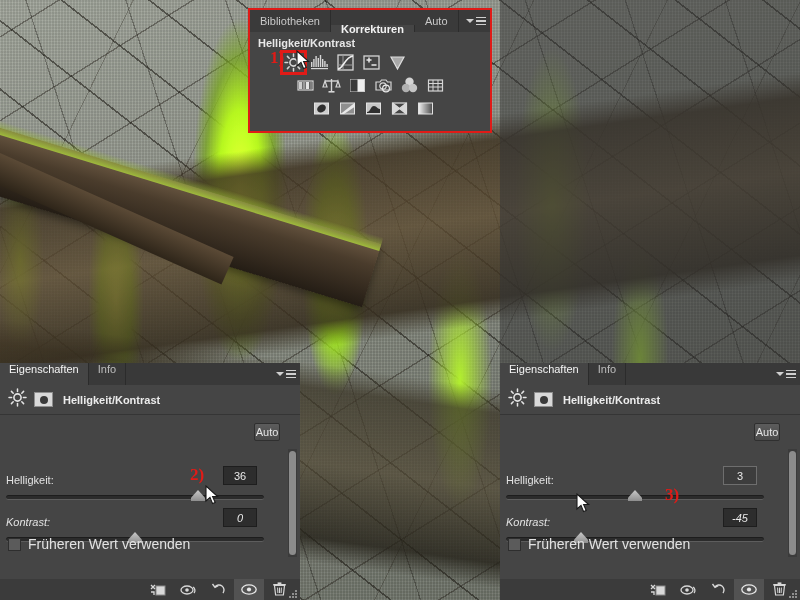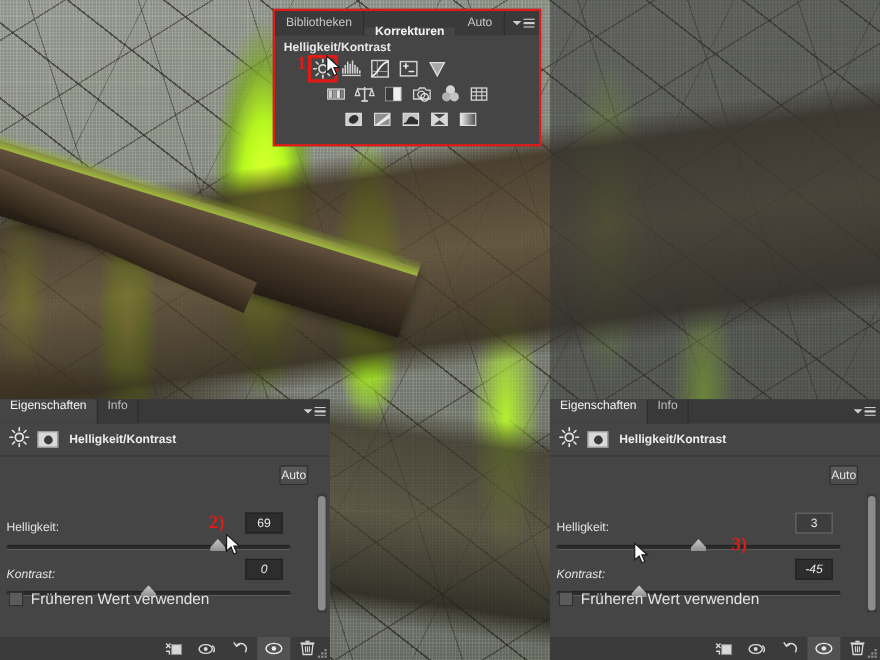--- a/index.html
+++ b/index.html
@@ -430,21 +430,21 @@
         <i class="mask-dot"></i>
       </span>
     <span class="p-head-title">Helligkeit/Kontrast</span>
   </div>
 
   <div class="p-body">
     <div class="auto-btn">Auto</div>
 
     <div class="slider-block sb-b">
       <span class="sb-label">Helligkeit:</span>
-      <span class="sb-value">69</span>
+      <span class="sb-value">36</span>
       <div class="track">
         <span class="thumb" style="left:185px;"></span>
       </div>
     </div>
 
     <div class="slider-block sb-c">
       <span class="sb-label">Kontrast:</span>
       <span class="sb-value">0</span>
       <div class="track">
         <span class="thumb" style="left:122px;"></span>

